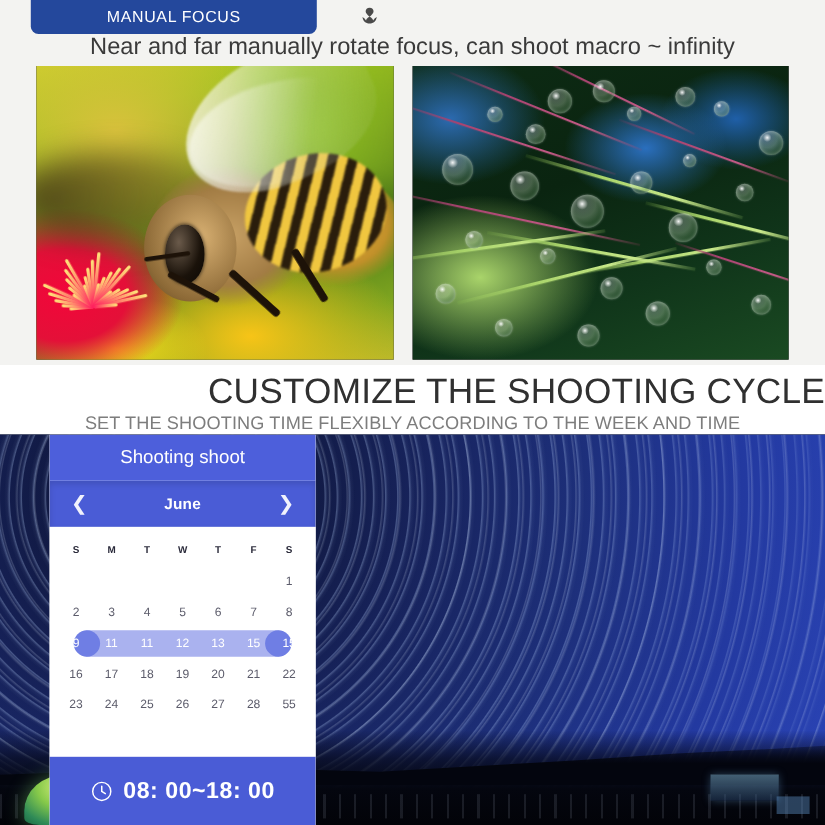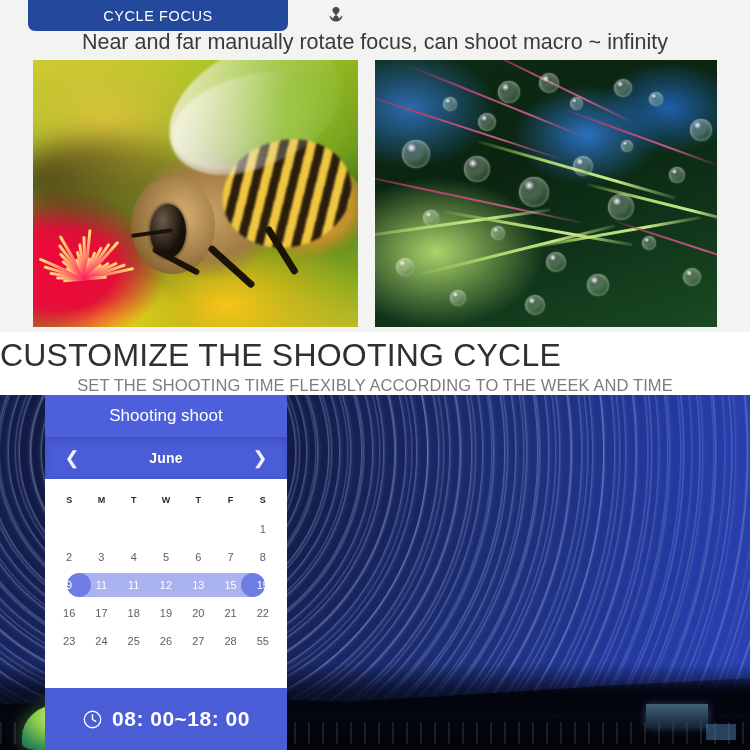--- a/index.html
+++ b/index.html
@@ -180,21 +180,21 @@
   #section-headings {
     position: absolute;
     left: 0; top: 332px;
     width: 750px; height: 63px;
     background: #ffffff;
   }
   #cycle-title {
     position: absolute;
     left: 0; top: 5px;
     width: 750px;
-    text-align: left;
+    text-align: right;
     font-size: 32px;
     color: #303030;
     font-weight: 400;
     letter-spacing: 0.2px;
     white-space: nowrap;
   }
   #cycle-subtitle {
     position: absolute;
     left: 0; top: 44px;
     width: 750px;
@@ -397,21 +397,21 @@
     letter-spacing: .5px;
     white-space: nowrap;
   }
 </style>
 </head>
 <body>
 
 <div id="section-manual-focus">
 
   <div id="manual-focus-badge">
-    <span class="badge-label">CYCLE FOCUS</span>
+    <span class="badge-label">MANUAL FOCUS</span>
   </div>
 
   <div id="macro-flower-icon">
     <svg viewBox="0 0 24 24" width="24" height="24" aria-hidden="true">
       <path d="M12 4c-2.2 0-3.6 1.5-3.6 3.3 0 1.9 1.8 3.4 3.6 5 1.8-1.6 3.6-3.1 3.6-5C15.6 5.5 14.2 4 12 4z" fill="#4a4a4a"></path>
       <path d="M5.6 12.4c0 3.3 2.9 6 6.4 6s6.4-2.7 6.4-6c0 0-2.3 1.5-3.2 3.3-.5-2.1-3.2-3.6-3.2-3.6s-2.7 1.5-3.2 3.6c-.9-1.8-3.2-3.3-3.2-3.3z" fill="#4a4a4a"></path>
     </svg>
   </div>
 
   <div id="manual-focus-subtitle">Near and far manually rotate focus, can shoot macro ~ infinity</div>

